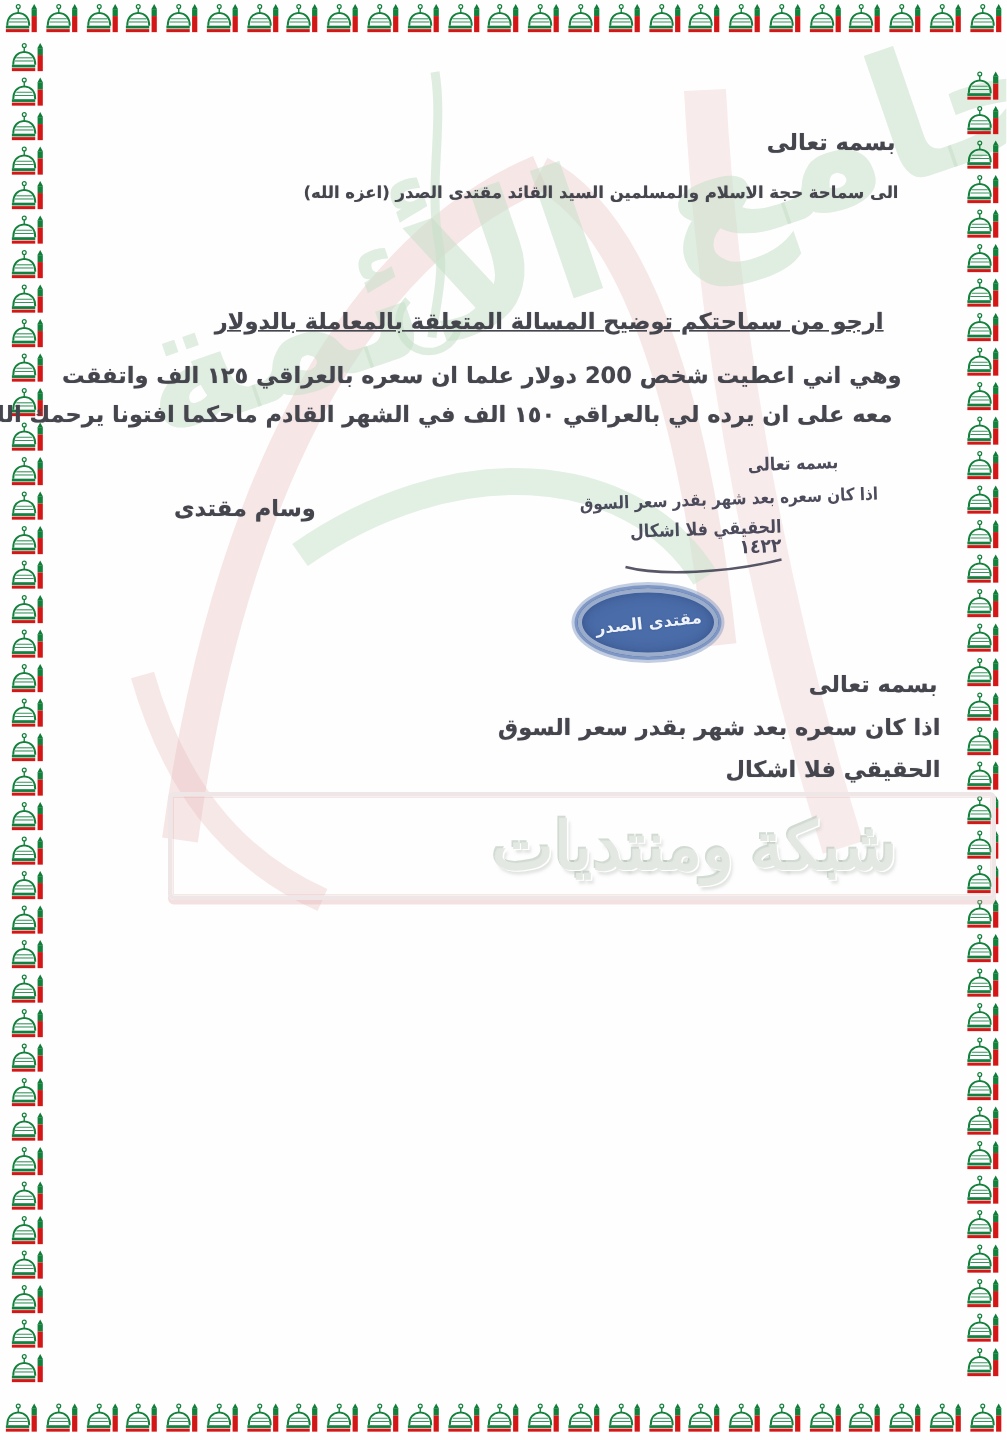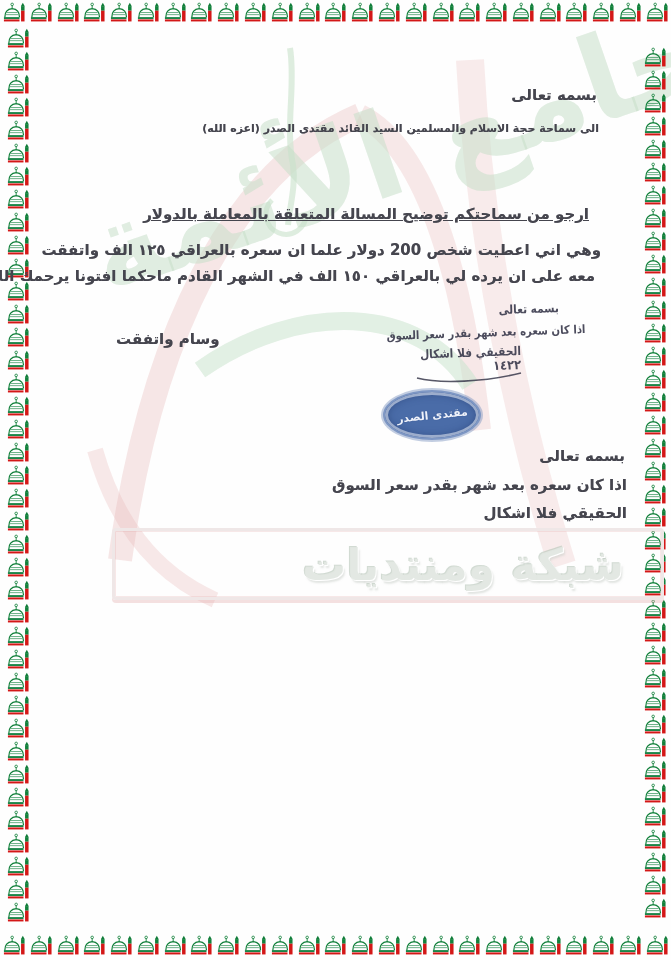--- a/index.html
+++ b/index.html
@@ -29,20 +29,21 @@
     border:3px solid #efe7e7;border-radius:4px;
     box-shadow:0 3px 0 rgba(226,168,168,0.35), inset 0 0 0 1px rgba(226,168,168,0.25);
     display:flex;align-items:center;justify-content:center;
     pointer-events:none;
   }
   .wm-banner-text{
     direction:rtl;font-size:44px;font-weight:bold;letter-spacing:1px;
     color:rgba(226,231,226,0.95);
     text-shadow:1px 1px 0 #ffffff,-1px -1px 0 rgba(180,195,182,0.6),2px 3px 2px rgba(200,205,200,0.5);
     padding-left:150px;
+    font-family:Liberation Serif, serif;
   }
   
   .t{
     position:absolute;direction:rtl;white-space:nowrap;
     color:#45454e;font-weight:bold;font-size:15px;
     text-shadow:0 0 0.5px rgba(70,70,80,0.55);
   }
   .basmala1{top:86px;right:74px;}
   .to-line{top:122px;right:72px;font-size:11px;}
   .greeting{top:165px;right:72px;}
@@ -1749,21 +1750,21 @@
     <rect x="2" y="16.5" width="17" height="2" fill="#118040"></rect>
     <rect x="2" y="19" width="17" height="2.2" fill="#d31717"></rect>
   </svg>
 </div>
 
   <div class="t basmala1">بسمه تعالى</div>
   <div class="t to-line">الى سماحة حجة الاسلام والمسلمين السيد القائد مقتدى الصدر (اعزه الله)</div>
   <div class="t request">ارجو من سماحتكم توضيح المسالة المتعلقة بالمعاملة بالدولار</div>
   <div class="t body1">وهي اني اعطيت شخص 200 دولار علما ان سعره بالعراقي ١٢٥ الف واتفقت</div>
   <div class="t body2">معه على ان يرده لي بالعراقي ١٥٠ الف في الشهر القادم ماحكما افتونا يرحمك الله</div>
-  <div class="t sender">وسام واتفقت</div>
+  <div class="t sender">وسام مقتدى</div>
 
   <div class="hw hw-basmala">بسمه تعالى</div>
   <div class="hw hw-1">اذا كان سعره بعد شهر بقدر سعر السوق</div>
   <div class="hw hw-2">الحقيقي فلا اشكال</div>
   <div class="hw hw-date">١٤٢٢</div>
   <svg class="hw-flourish" viewBox="0 0 110 14" aria-hidden="true">
     <path d="M2,8 C25,14 70,12 106,3" fill="none" stroke="#39394c" stroke-width="1.6" opacity="0.85"></path>
   </svg>
 
   <div class="stamp">

